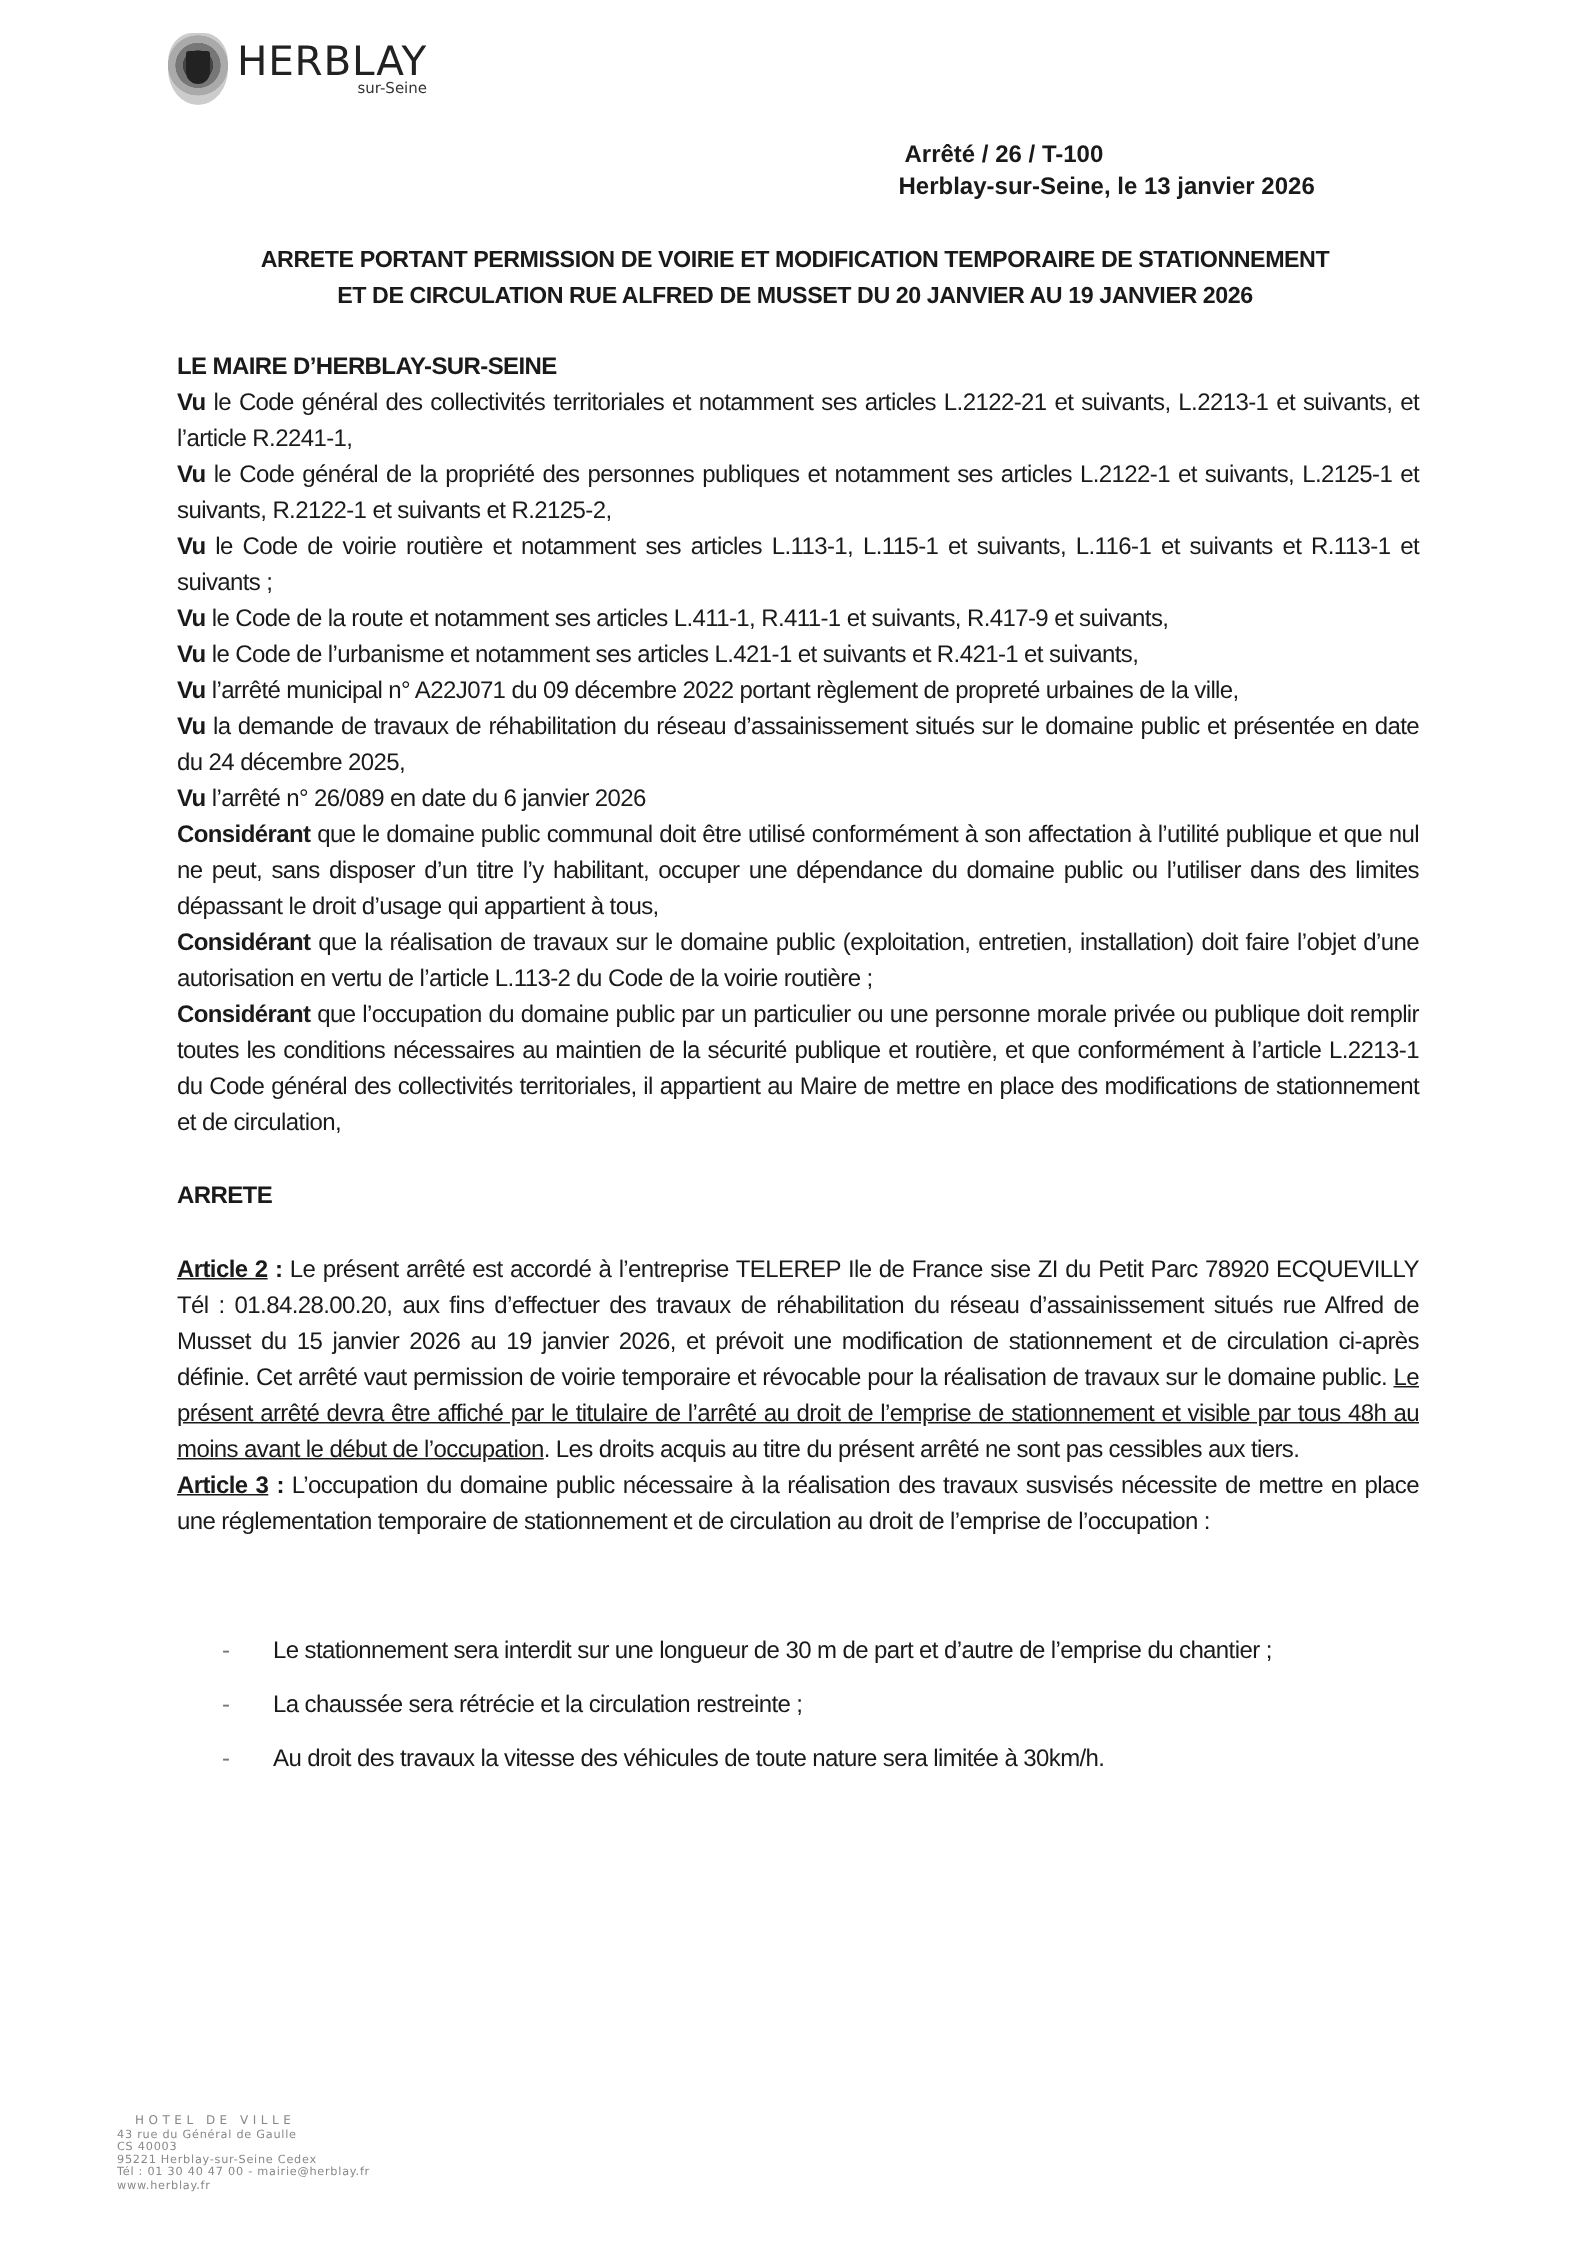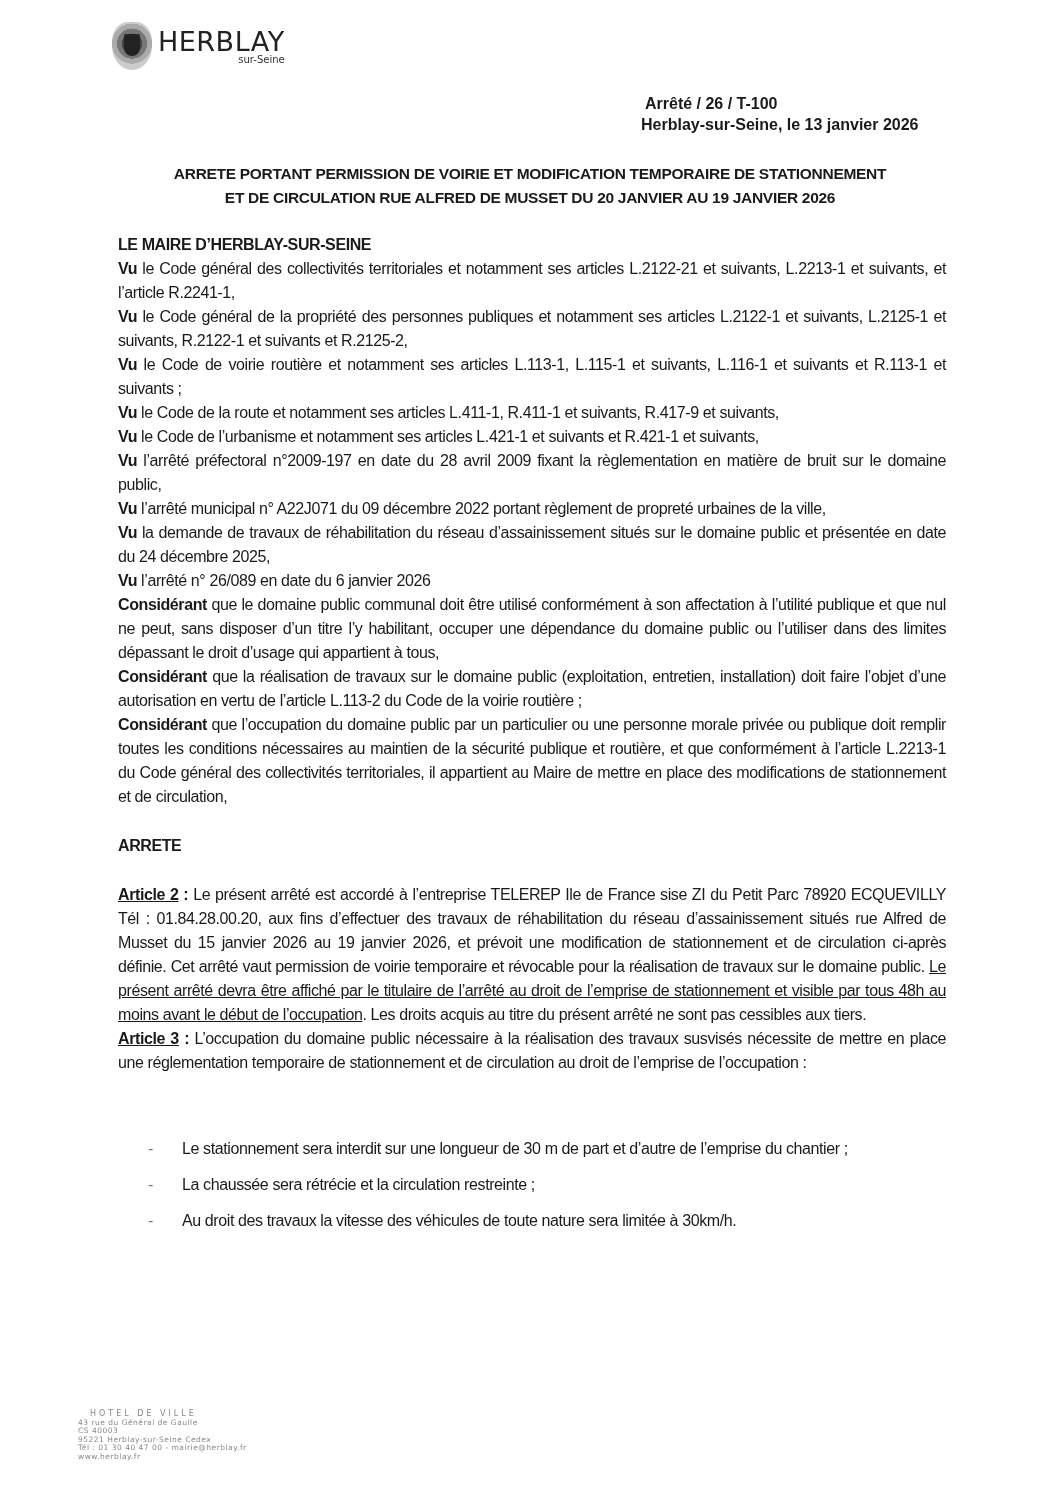--- a/index.html
+++ b/index.html
@@ -8,21 +8,21 @@
   .page { position: absolute; left: 0; top: 0; width: 980px; height: 1497px; }
   .logo { position: absolute; left: 112px; top: 22px; display: flex; align-items: center; }
   .crest { width: 40px; height: 48px; border-radius: 40% 40% 50% 50%;
            background: radial-gradient(circle at 50% 45%, #444 0 30%, #777 31% 45%, #aaa 46% 60%, #ccc 61%);
            position: relative; }
   .crest::after { content: ""; position: absolute; left: 12px; top: 12px; width: 16px; height: 22px;
                   background: #222; border-radius: 2px 2px 8px 8px; }
   .logo-text { margin-left: 6px; display: flex; flex-direction: column; }
   .logo-name { font-family: "DejaVu Sans", sans-serif; font-size: 27px; letter-spacing: 0.5px; color: #222; line-height: 28px; }
   .logo-sub { font-family: "DejaVu Sans", sans-serif; font-size: 10px; color: #333; text-align: right; margin-top: -2px; }
-  .ref { position: absolute; left: 645px; top: 93px; font-family: "Liberation Sans", sans-serif; font-weight: bold; font-size: 16px; line-height: 21px; }
+  .ref { position: absolute; left: 603px; top: 93px; font-family: "Liberation Sans", sans-serif; font-weight: bold; font-size: 16px; line-height: 21px; }
   .ref div:nth-child(2) { margin-left: -4px; }
   .title { position: absolute; left: 100px; top: 162px; width: 860px; text-align: center;
            font-family: "Liberation Sans", sans-serif; font-weight: bold; font-size: 15.5px; line-height: 24px; letter-spacing: -0.3px; }
   .body { position: absolute; left: 118px; top: 233px; width: 828px; font-size: 16px; line-height: 24px;
           font-family: "Liberation Sans", sans-serif; letter-spacing: -0.4px; }
   .body p { margin: 0; text-align: justify; }
   .mayor { font-weight: bold; margin-bottom: 0; }
   .b { font-weight: bold; }
   .u { text-decoration: underline; }
   .arrete-h { text-align: center; font-weight: bold; margin: 25px 0 25px 0 !important; }
@@ -58,21 +58,20 @@
 
   <div class="body">
     <p class="mayor">LE MAIRE D’HERBLAY-SUR-SEINE</p>
 
     <div id="vu-list">
         <p><span class="b">Vu</span><span> le Code général des collectivités territoriales et notamment ses articles L.2122-21 et suivants, L.2213-1 et suivants, et l’article R.2241-1,</span></p>
         <p><span class="b">Vu</span><span> le Code général de la propriété des personnes publiques et notamment ses articles L.2122-1 et suivants, L.2125-1 et suivants, R.2122-1 et suivants et R.2125-2,</span></p>
         <p><span class="b">Vu</span><span> le Code de voirie routière et notamment ses articles L.113-1, L.115-1 et suivants, L.116-1 et suivants et R.113-1 et suivants ;</span></p>
         <p><span class="b">Vu</span><span> le Code de la route et notamment ses articles L.411-1, R.411-1 et suivants, R.417-9 et suivants,</span></p>
         <p><span class="b">Vu</span><span> le Code de l’urbanisme et notamment ses articles L.421-1 et suivants et R.421-1 et suivants,</span></p>
-        <p><span class="b">Vu</span><span> l’arrêté préfectoral n°2009-197 en date du 28 avril 2009 fixant la règlementation en matière de bruit sur le domaine public,</span></p>
         <p><span class="b">Vu</span><span> l’arrêté municipal n° A22J071 du 09 décembre 2022 portant règlement de propreté urbaines de la ville,</span></p>
         <p><span class="b">Vu</span><span> la demande de travaux de réhabilitation du réseau d’assainissement situés sur le domaine public et présentée en date du 24 décembre 2025,</span></p>
         <p><span class="b">Vu</span><span> l’arrêté n° 26/089 en date du 6 janvier 2026</span></p>
       </div>
     <div id="cons-list">
         <p><span class="b">Considérant</span><span> que le domaine public communal doit être utilisé conformément à son affectation à l’utilité publique et que nul ne peut, sans disposer d’un titre l’y habilitant, occuper une dépendance du domaine public ou l’utiliser dans des limites dépassant le droit d’usage qui appartient à tous,</span></p>
         <p><span class="b">Considérant</span><span> que la réalisation de travaux sur le domaine public (exploitation, entretien, installation) doit faire l’objet d’une autorisation en vertu de l’article L.113-2 du Code de la voirie routière ;</span></p>
         <p><span class="b">Considérant</span><span> que l’occupation du domaine public par un particulier ou une personne morale privée ou publique doit remplir toutes les conditions nécessaires au maintien de la sécurité publique et routière, et que conformément à l’article L.2213-1 du Code général des collectivités territoriales, il appartient au Maire de mettre en place des modifications de stationnement et de circulation,</span></p>
       </div>
 

